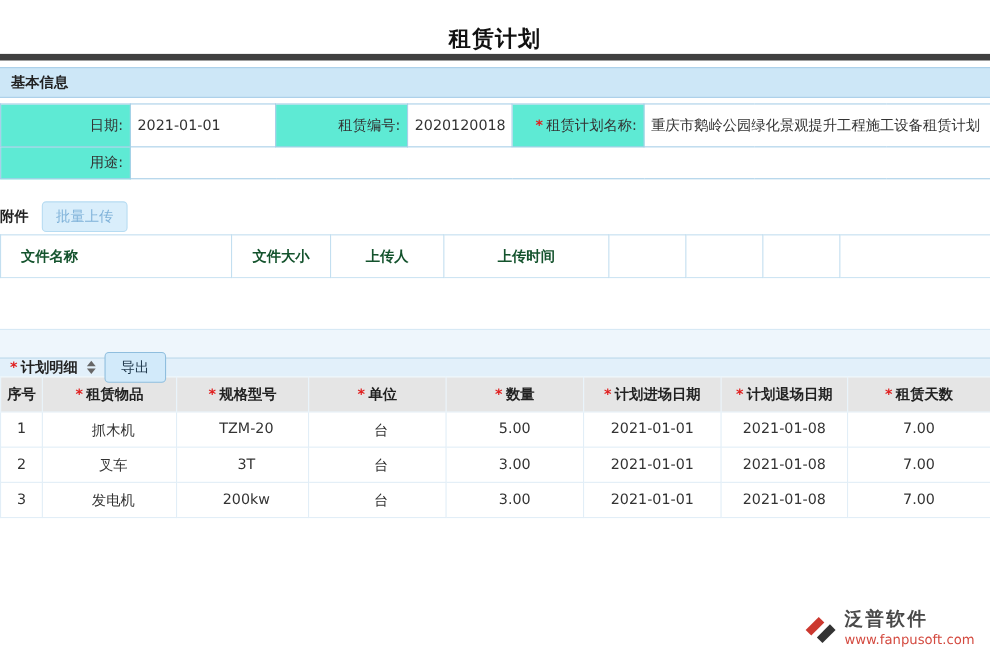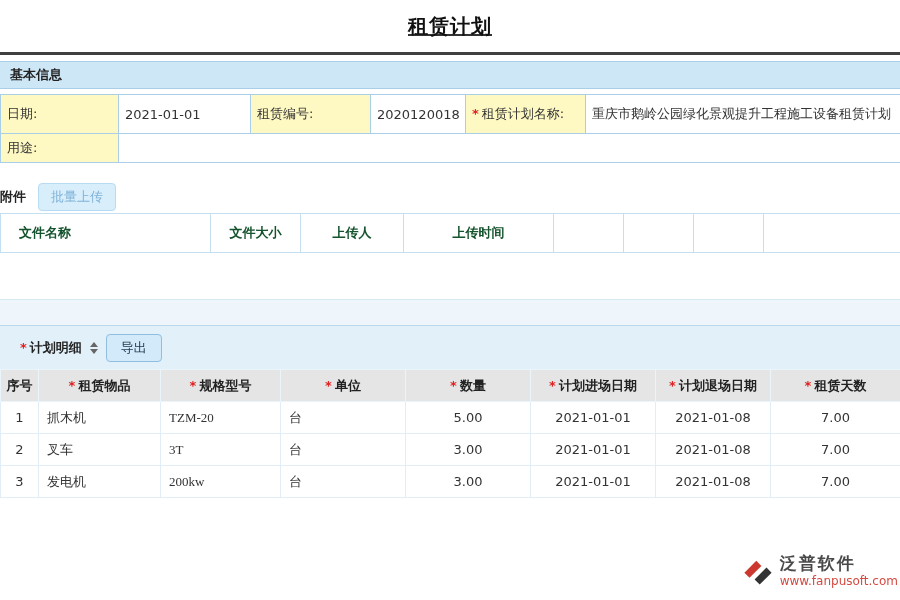--- a/index.html
+++ b/index.html
@@ -3,33 +3,33 @@
 <meta charset="utf-8">
 <style>
   * { box-sizing: border-box; }
   html,body { margin:0; padding:0; }
   body {
     width:900px; height:600px; position:relative; overflow:hidden;
     background:#ffffff; color:#333;
     font-family:"DejaVu Sans","Liberation Sans",sans-serif;
     font-size:13px;
   }
-  .title-wrap{ height:55px; display:flex; align-items:center; justify-content:center;
-    border-bottom:3px solid #404040;text-decoration:underline; }
+  .title-wrap{ height:55px; display:flex; align-items:flex-end; justify-content:center;
+    border-bottom:6px solid #404040; }
   .page-title{ font-size:20px; font-weight:bold; color:#111; letter-spacing:1px; }
 
   .section-bar{ margin-top:6px; height:28px; background:#cde7f7;
     border-top:1px solid #a9cfe8; border-bottom:1px solid #a9cfe8;
     display:flex; align-items:center; padding:0 10px; font-weight:bold; color:#222; }
 
   table{ border-collapse:collapse; table-layout:fixed; width:900px; }
 
   .form-table{ margin-top:5px; }
   .form-table td{ border:1px solid #a9cfe8; padding:2px 6px; font-size:13px; }
-  .form-table td.lbl{ background:#fef9c3; color:#333; }
+  .form-table td.lbl{ background:#5eead4; text-align:right; color:#333; }
   .form-table td.val{ background:#ffffff; text-align:left; }
   .form-table tr.r1 td{ height:39px; }
   .form-table tr.r2 td{ height:75px; }
   .form-table tr.r3 td{ height:29px; }
   .req{ color:#e01f1f; margin-right:3px; font-weight:bold; }
   a.plink{ color:#2a6bbf; text-decoration:underline; cursor:pointer; }
 
   .attach-bar{ margin-top:18px; height:32px; display:flex; align-items:center;
     gap:12px; padding:0 0; }
   .attach-label{ font-weight:bold; color:#222; }
@@ -38,40 +38,40 @@
     font-family:inherit; }
 
   .attach-table th{ border:1px solid #c3dff0; height:39px; font-weight:bold;
     color:#14532d; background:#fff; font-size:13px; text-align:center; }
   .attach-table th.first{ text-align:left; padding-left:18px; }
 
   .empty-area{ height:46px; background:#fff; }
 
   .pre-detail-band{ height:26px; background:#eef6fc; border-top:1px solid #d7e9f5; }
 
-  .detail-bar{ height:44px; background:#e2f0fa; border-top:1px solid #bcd9ec;
-    display:flex; align-items:center; padding:0 20px; gap:8px; }
+  .detail-bar{ height:17px; background:#e2f0fa; border-top:1px solid #bcd9ec;
+    display:flex; align-items:center; padding:0 9px; gap:8px; }
   .detail-title{ font-weight:bold; color:#222; }
   .sort{ display:inline-flex; flex-direction:column; gap:2px; cursor:pointer; }
   .tri-up{ width:0; height:0; border-left:4px solid transparent;
     border-right:4px solid transparent; border-bottom:5px solid #666; }
   .tri-down{ width:0; height:0; border-left:4px solid transparent;
     border-right:4px solid transparent; border-top:5px solid #666; }
   .btn-export{ background:#d2eafa; border:1px solid #8fbede; border-radius:4px;
     color:#223a4e; font-size:13px; padding:4px 14px; cursor:pointer;
     font-family:inherit; }
 
   .detail-table th{ background:#e5e5e5; height:32px; font-weight:bold; color:#222;
     border:1px solid #e9f4fb; font-size:13px; text-align:center; }
   .detail-table td{ height:32px; border:1px solid #e2eef7; background:#fff;
     font-size:13px; }
   .c-center{ text-align:center; }
-  .c-left{ text-align:left; padding-left:8px;font-family:Liberation Serif, serif; }
-
-  .watermark{ position:absolute; right:2px; bottom:12px; display:flex;
+  .c-left{ text-align:center; padding-left:8px; }
+
+  .watermark{ position:absolute; right:14px; bottom:12px; display:flex;
     align-items:center; gap:5px; opacity:.92; }
   .wm-text{ display:flex; flex-direction:column; line-height:1.2; }
   .wm-brand{ font-size:17px; font-weight:bold; color:#3a3a3a; letter-spacing:2px; }
   .wm-url{ font-size:12px; color:#d03a2f; }
 </style>
 </head>
 <body>
 
 <div class="title-wrap">
   <span class="page-title">租赁计划</span>

